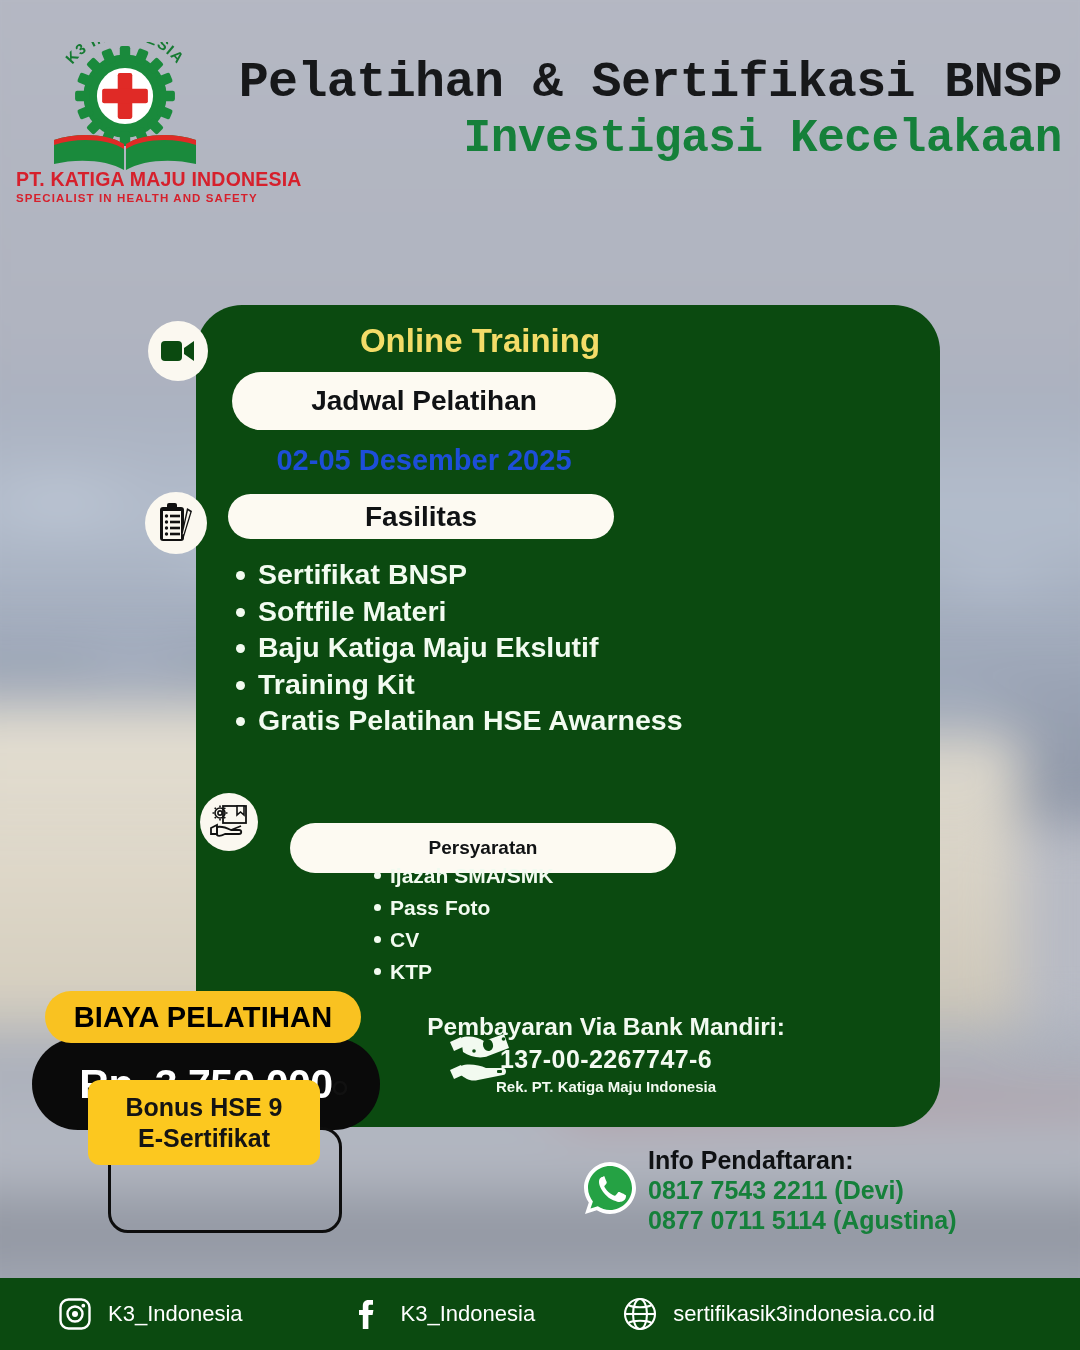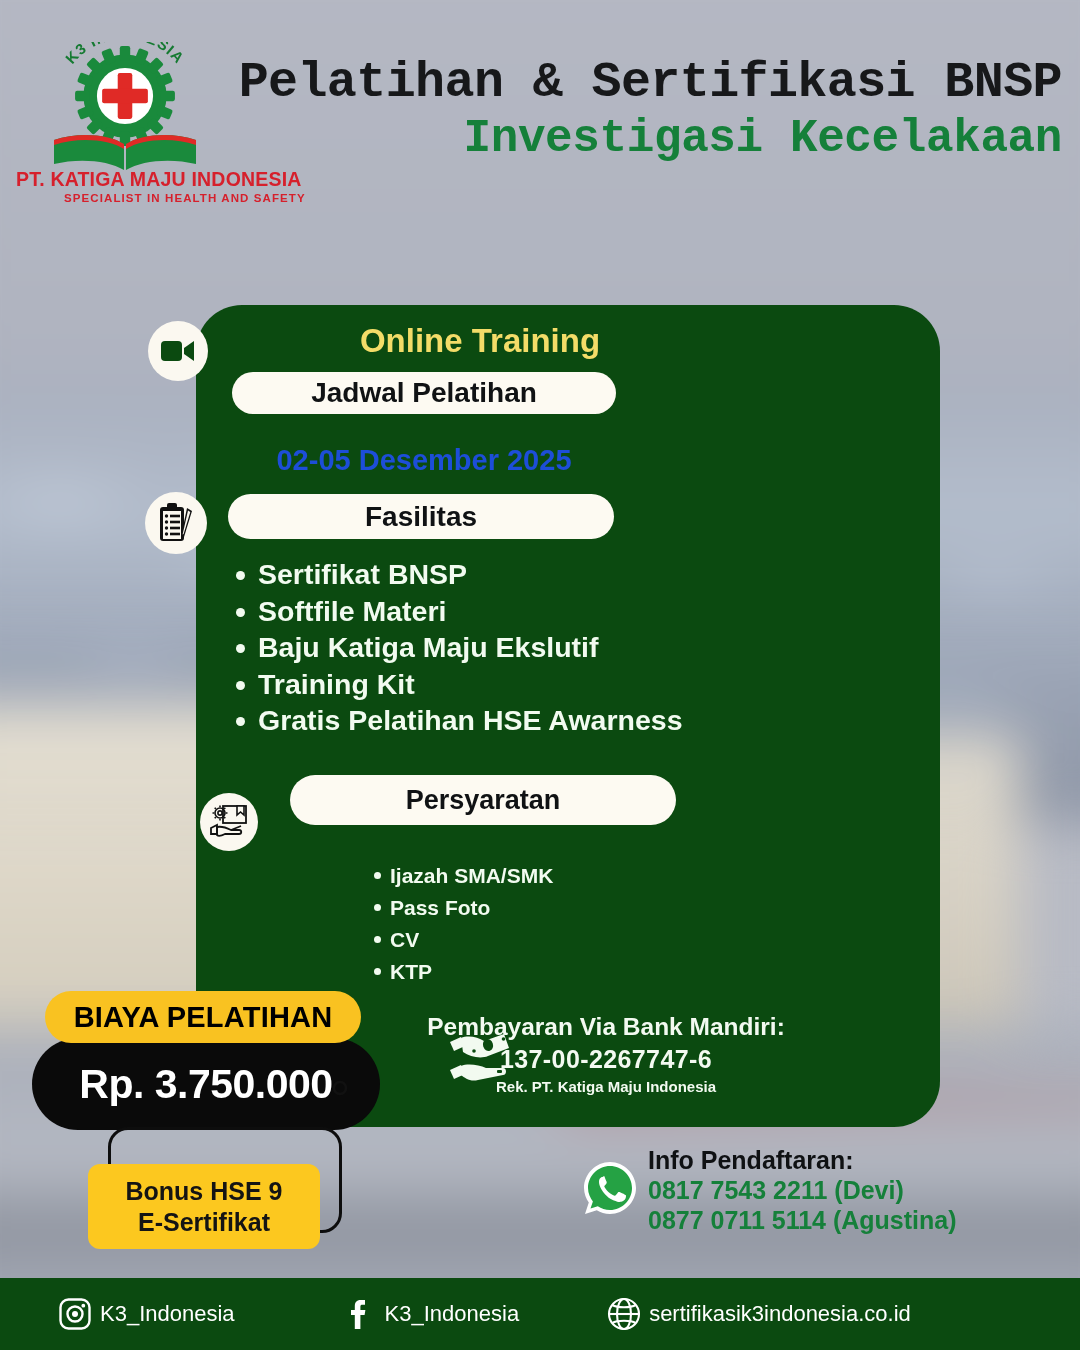--- a/index.html
+++ b/index.html
@@ -141,21 +141,20 @@
   .logo-sub {
     position: absolute;
     left: 0; right: 0;
     top: 150px;
     text-align: center;
     color: #d6202c;
     font-weight: 700;
     font-size: 11.5px;
     letter-spacing: 1.1px;
     white-space: nowrap;
-    margin-left: 48px;
   }
   .title-wrap {
     position: absolute;
     left: 236px; right: 18px;
     top: 56px;
     text-align: right;
     font-family: Liberation Mono, monospace;
   }
   .title-main {
     color: #17181a;
@@ -206,21 +205,21 @@
   .online-title {
     position: absolute;
     left: 250px; width: 460px;
     top: 322px;
     text-align: center;
     color: #f3dc68;
     font-size: 33px;
     font-weight: 800;
   }
   .ic-video { left: 148px; top: 321px; width: 60px; height: 60px; }
-  .pill-jadwal { left: 232px; top: 372px; width: 384px; height: 42px; font-size: 28px; }
+  .pill-jadwal { left: 232px; top: 372px; width: 384px; height: 58px; font-size: 28px; }
   .date-line {
     position: absolute;
     left: 232px; width: 384px;
     top: 444px;
     text-align: center;
     color: #1d4ed8;
     font-size: 29px;
     font-weight: 800;
   }
   .ic-clip { left: 145px; top: 492px; width: 62px; height: 62px; }
@@ -246,21 +245,21 @@
   .fas-list li::before {
     content: "";
     position: absolute;
     left: -22px; top: 15px;
     width: 9px; height: 9px;
     border-radius: 50%;
     background: #f2fbf0;
   }
 
   .ic-req { left: 200px; top: 793px; width: 58px; height: 58px; }
-  .pill-syarat { left: 290px; top: 775px; width: 386px; height: 50px; font-size: 27px; }
+  .pill-syarat { left: 290px; top: 823px; width: 386px; height: 50px; font-size: 19px; }
 
   .req-list {
     position: absolute;
     left: 360px;
     top: 852px;
     width: 330px;
     margin: 8px;
     padding: 0 0 0 22px;
     list-style: none;
     color: #f2fbf0;
@@ -332,21 +331,21 @@
   }
   .bonus-outline {
     position: absolute;
     left: 108px; top: 1127px;
     width: 228px; height: 100px;
     border: 3px solid #0d0d0d;
     border-radius: 20px;
   }
   .bonus-badge {
     position: absolute;
-    left: 88px; top: 1164px;
+    left: 88px; top: 1080px;
     width: 232px; height: 85px;
     background: #fcc81f;
     border-radius: 12px;
     display: flex;
     flex-direction: column;
     align-items: center;
     justify-content: center;
     color: #141414;
     font-size: 25px;
     font-weight: 800;
@@ -389,21 +388,21 @@
     position: absolute;
     left: 0; bottom: 0;
     width: 1080px; height: 72px;
     background: #0b4a10;
     display: flex;
     align-items: center;
   }
   .foot-item {
     display: flex;
     align-items: center;
-    gap: 6px;
+    gap: 14px;
     color: #ffffff;
     font-size: 22px;
     white-space: nowrap;
   }
   .foot-1 { margin-left: 56px; }
   .foot-2 { margin-left: 106px; }
   .foot-3 { margin-left: 86px; }
   .foot-ic { width: 38px; height: 38px; display: flex; align-items: center; justify-content: center; }
 </style>
 </head>

